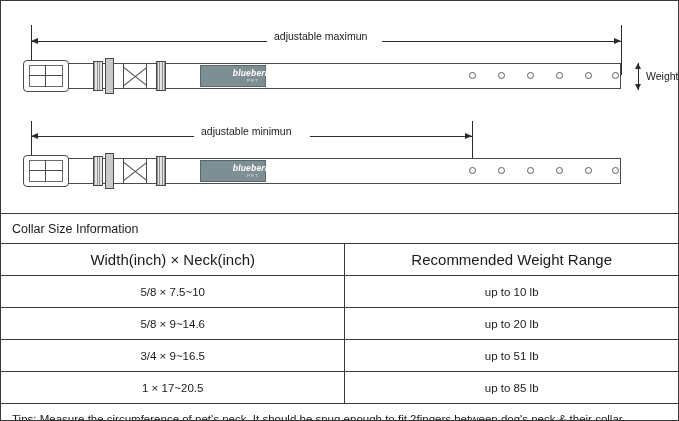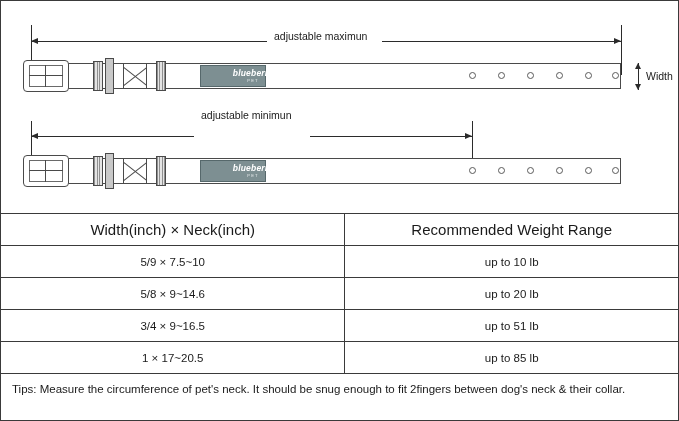--- a/index.html
+++ b/index.html
@@ -235,23 +235,23 @@
     <div class="hole" style="left:468px; top:71px;"></div>
     <div class="hole" style="left:497px; top:71px;"></div>
     <div class="hole" style="left:526px; top:71px;"></div>
     <div class="hole" style="left:555px; top:71px;"></div>
     <div class="hole" style="left:584px; top:71px;"></div>
     <div class="hole" style="left:611px; top:71px;"></div>
 
     <div class="v-line" style="left:637px; top:62px; height:27px;"></div>
     <div class="arrowhead-u" style="left:634px; top:62px;"></div>
     <div class="arrowhead-d" style="left:634px; top:83px;"></div>
-    <div class="dim-label" style="left:645px; top:69px;">Width</div>
-
-    <div class="dim-label" style="left:200px; top:108px;">adjustable minimun</div>
+    <div class="dim-label" style="left:645px; top:69px;">Weight</div>
+
+    <div class="dim-label" style="left:200px; top:124px;">adjustable minimun</div>
     <div class="arrow-line" style="left:30px; top:135px; width:163px;"></div>
     <div class="arrow-line" style="left:309px; top:135px; width:162px;"></div>
     <div class="arrowhead-l" style="left:30px; top:131.5px;"></div>
     <div class="arrowhead-r" style="left:464px; top:131.5px;"></div>
     <div class="v-line" style="left:30px; top:120px; height:43px;"></div>
     <div class="v-line" style="left:471px; top:120px; height:43px;"></div>
 
     <div class="strap" style="left:64px; top:157px; width:556px; height:26px;"></div>
 
     <div class="buckle-frame" style="left:22px; top:154px; width:46px; height:32px;"></div>
@@ -271,35 +271,36 @@
 
     <div class="hole" style="left:468px; top:166px;"></div>
     <div class="hole" style="left:497px; top:166px;"></div>
     <div class="hole" style="left:526px; top:166px;"></div>
     <div class="hole" style="left:555px; top:166px;"></div>
     <div class="hole" style="left:584px; top:166px;"></div>
     <div class="hole" style="left:611px; top:166px;"></div>
   </div>
 
   <div class="tbl-wrap">
+    <div class="tbl-title">Collar Size Information</div>
 
     <table class="size-table">
       <colgroup>
         <col style="width:50.8%">
         <col style="width:49.2%">
       </colgroup>
       <thead>
         <tr>
           <th>Width(inch) × Neck(inch)</th>
           <th>Recommended Weight Range</th>
         </tr>
       </thead>
       <tbody>
         <tr>
-          <td>5/9 × 7.5~10</td>
+          <td>5/8 × 7.5~10</td>
           <td>up to 10 lb</td>
         </tr>
         <tr>
           <td>5/8 × 9~14.6</td>
           <td>up to 20 lb</td>
         </tr>
         <tr>
           <td>3/4 × 9~16.5</td>
           <td>up to 51 lb</td>
         </tr>

